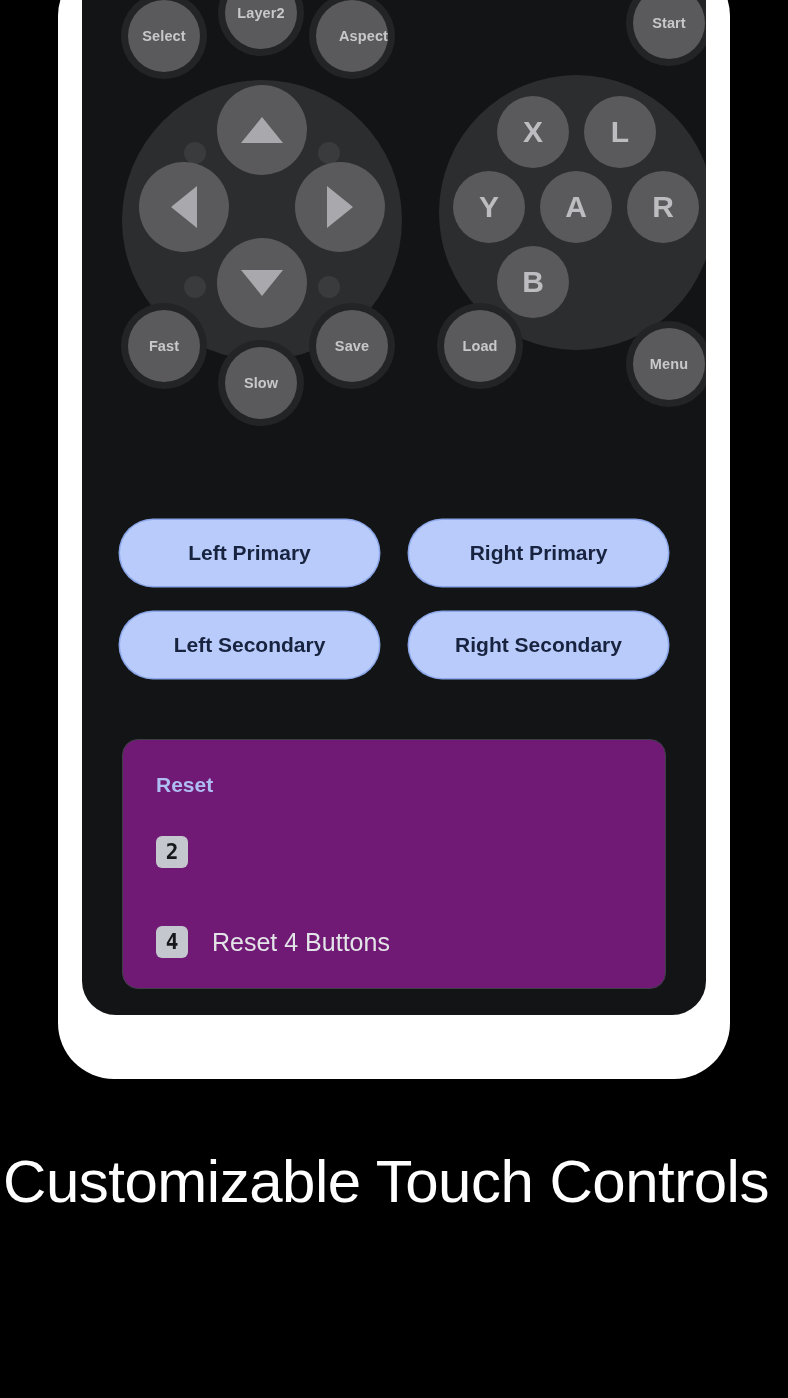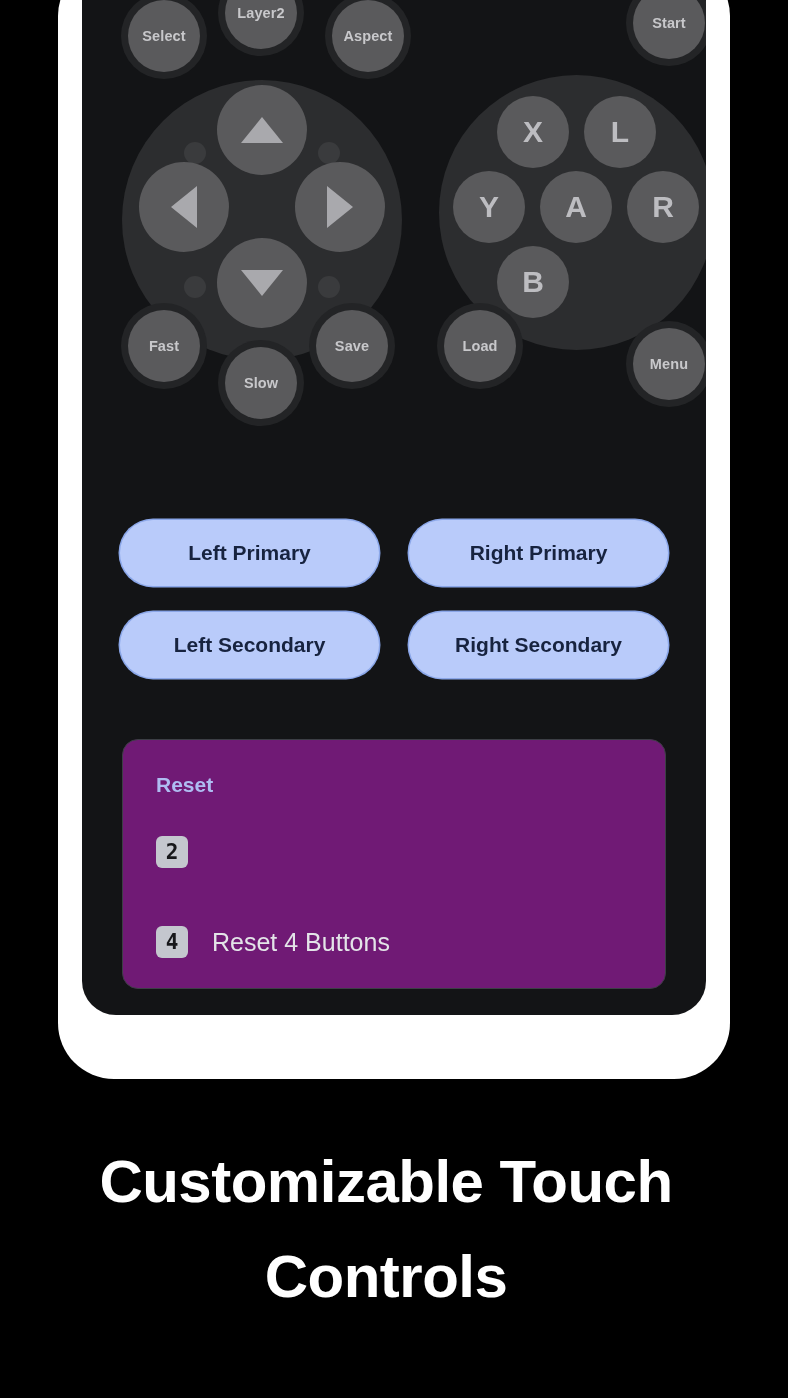--- a/index.html
+++ b/index.html
@@ -181,21 +181,21 @@
 
   
   #caption {
     position: absolute;
     left: 0;
     top: 1135px;
     width: 772px;
     text-align: center;
     color: #ffffff;
     font-size: 60px;
-    font-weight: bold;
+    font-weight: normal;
     line-height: 1.58;
     letter-spacing: -0.5px;
   }
 </style>
 </head>
 <body>
 
 <div id="phone-frame">
   <div id="phone-screen">
 
@@ -241,21 +241,21 @@
       <div class="face-btn" style="left:415px; top:286px;">
         <span>B</span>
       </div>
 
       <div class="pad-btn small" style="left:46px; top:40px; width:72px; height:72px;">
         <span>Select</span>
       </div>
       <div class="pad-btn small" style="left:143px; top:17px; width:72px; height:72px;">
         <span>Layer2</span>
       </div>
-      <div class="pad-btn small" style="left:250px; top:40px; width:72px; height:72px;">
+      <div class="pad-btn small" style="left:234px; top:40px; width:72px; height:72px;justify-content:flex-end;">
         <span>Aspect</span>
       </div>
       <div class="pad-btn small" style="left:551px; top:27px; width:72px; height:72px;">
         <span>Start</span>
       </div>
 
       <div class="pad-btn small" style="left:46px; top:350px; width:72px; height:72px;">
         <span>Fast</span>
       </div>
       <div class="pad-btn small" style="left:143px; top:387px; width:72px; height:72px;">

